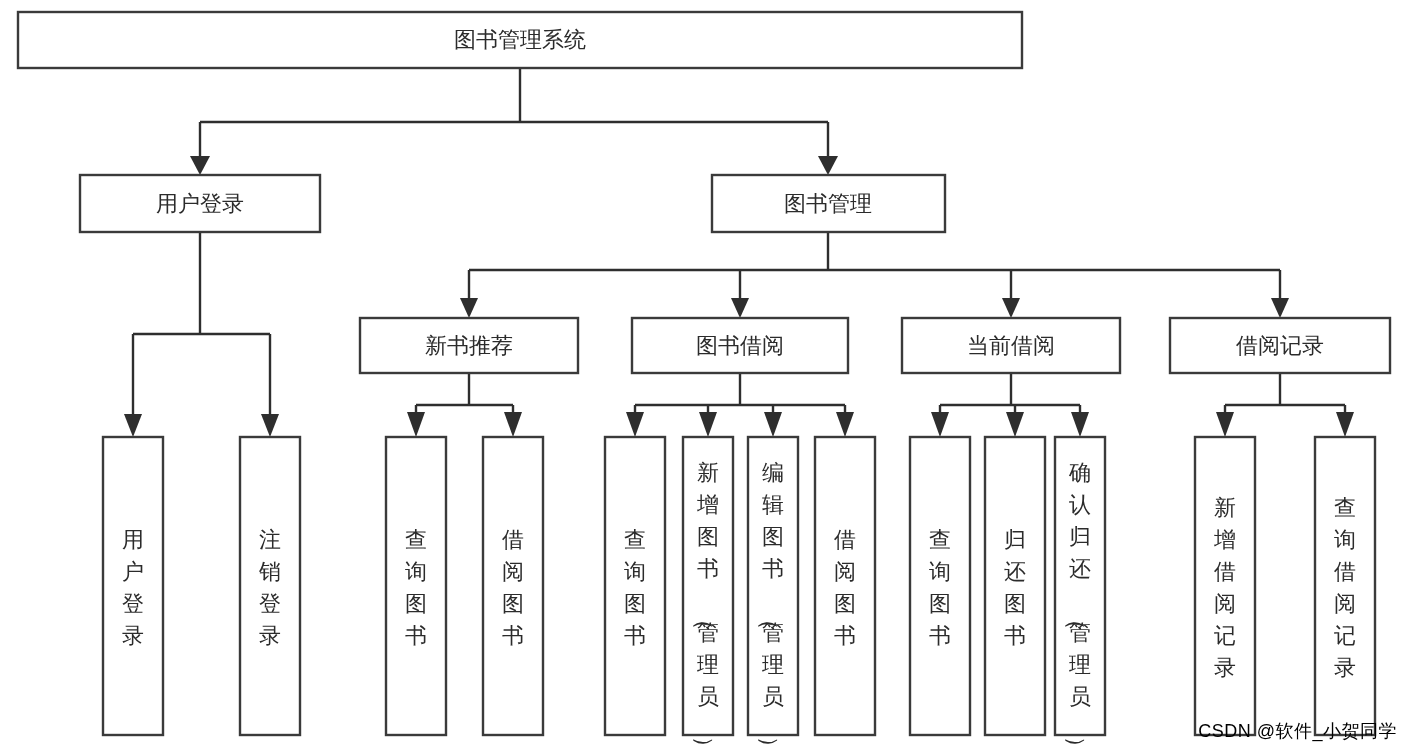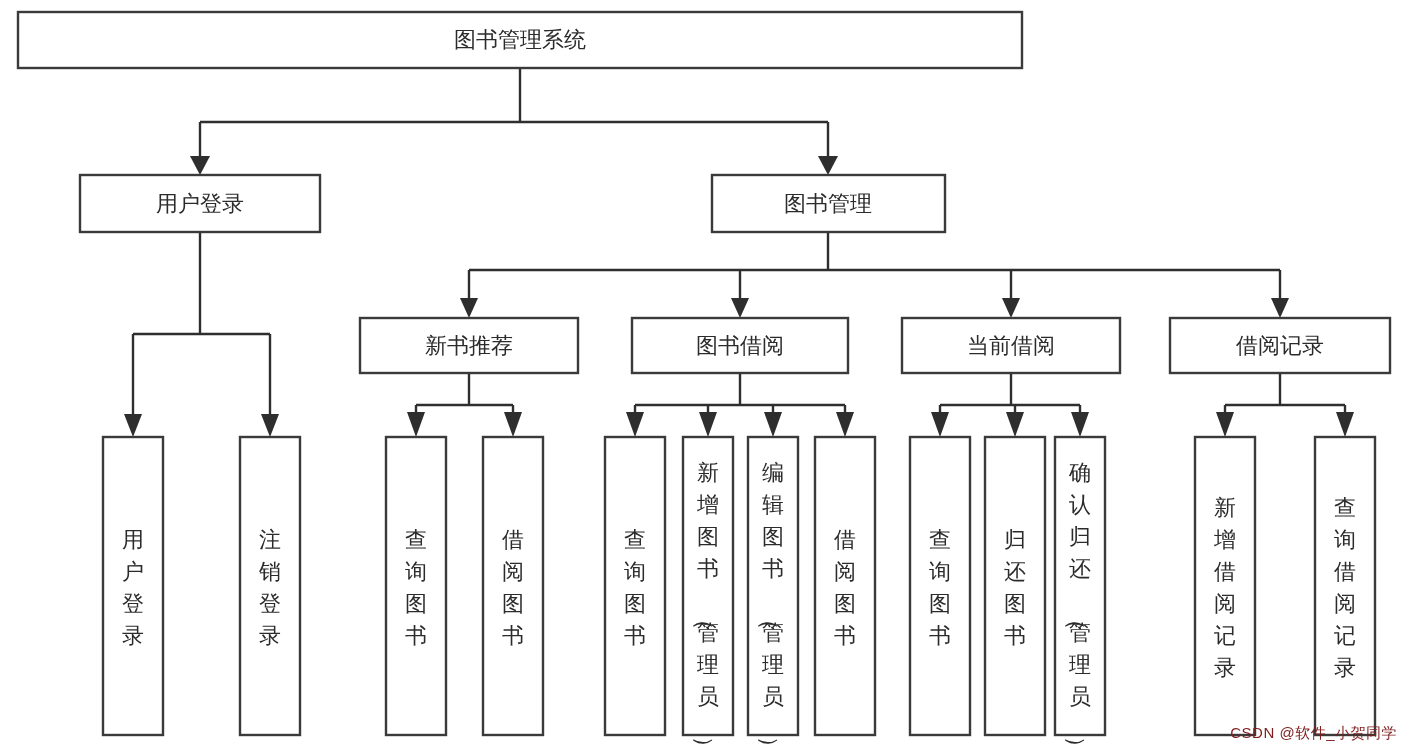--- a/index.html
+++ b/index.html
@@ -45,22 +45,22 @@
   }
   .arrow-head {
     fill: #2e2e2e;
     stroke: none;
   }
   .watermark {
     position: absolute;
     right: 8px;
     bottom: 4px;
     font-family: "Liberation Sans", "DejaVu Sans", sans-serif;
-    font-size: 15px;
-    color: #7f1d1d;
+    font-size: 18px;
+    color: #000000;
     letter-spacing: 0.5px;
     white-space: nowrap;
     pointer-events: none;
   }
 </style>
 </head>
 <body>
 
 <svg id="diagram" viewBox="0 0 1405 747" xmlns="http://www.w3.org/2000/svg">
 

